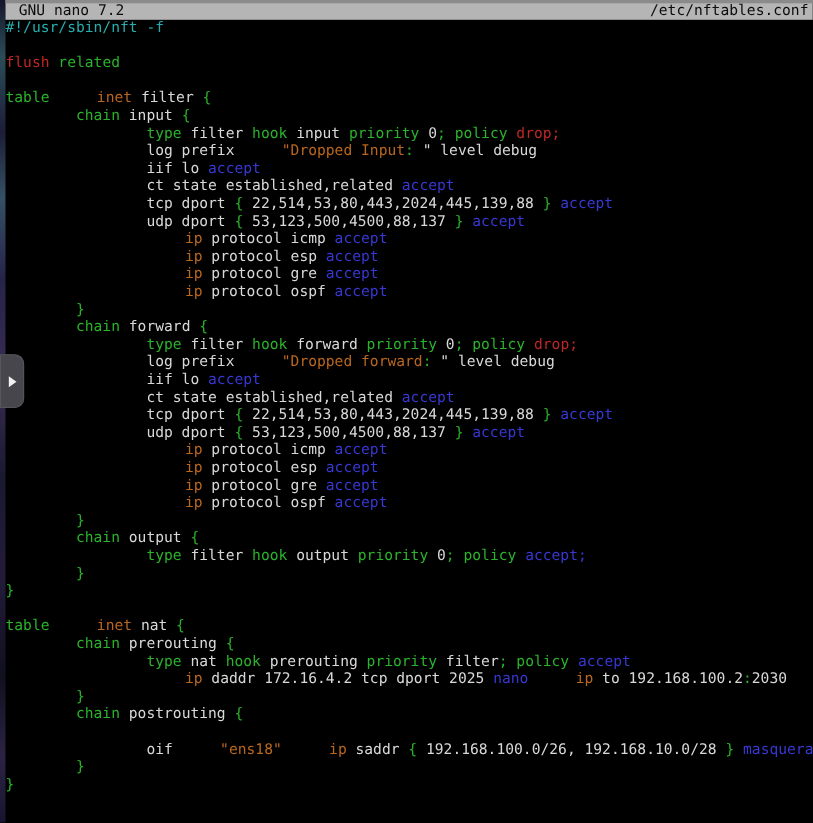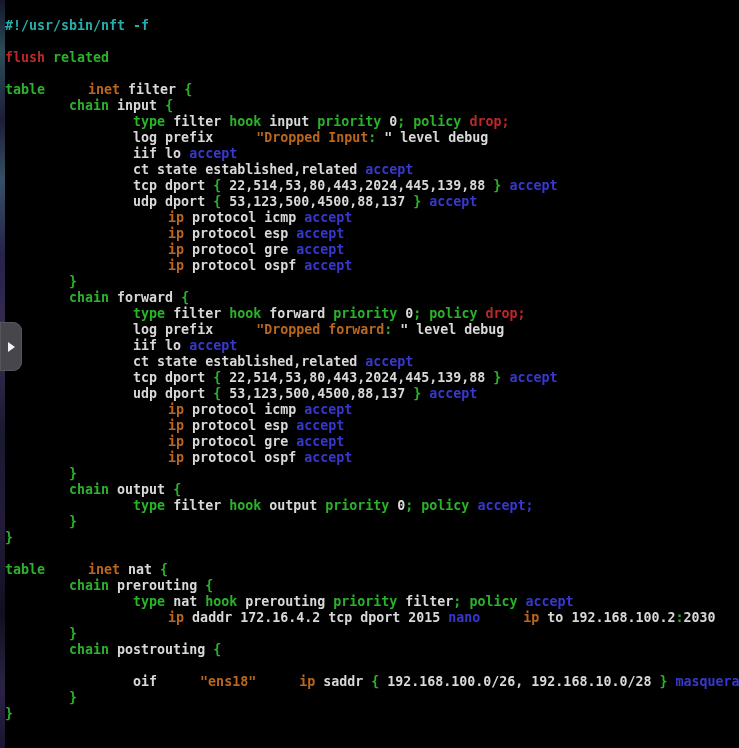--- a/index.html
+++ b/index.html
@@ -22,21 +22,21 @@
     box-sizing:border-box;
     display:flex; justify-content:space-between; align-items:center;
     padding:0 4px 0 12px;
     color:var(--c-titlebar_text);
     font-size:13.3px; line-height:15px; white-space:pre;
   }
   .code {
     position:absolute; left:5px; top:18px; right:0; bottom:0;
     font-size:13.3px;
   }
-  .line { height:16px; line-height:16px; white-space:pre;font-weight:bold; }
+  .line { height:16px; line-height:16px; white-space:pre; }
   .tok-def    { color:var(--c-def); }
   .tok-green  { color:var(--c-green); }
   .tok-red    { color:var(--c-red);margin-top:19px; }
   .tok-orange { color:var(--c-orange);margin-left:35px; }
   .tok-blue   { color:var(--c-blue); }
   .tok-cyan   { color:var(--c-cyan); }
   .side-handle {
     position:absolute; left:0; top:322px; width:22px; height:49px;
     background:#46464c; border-radius:0 9px 9px 0;
     box-shadow:inset 0 0 0 1px #55555c;
@@ -49,20 +49,24 @@
     border-left:7px solid #f2f2f2;
   }
 </style>
 </head>
 <body>
 
 <div class="screen">
 
   <div class="desktop-strip"></div>
 
+  <div class="titlebar">
+    <span>GNU nano 7.2</span>
+    <span>/etc/nftables.conf</span>
+  </div>
 
   <div class="code">
       <div class="line"><span class="tok-cyan">#!/usr/sbin/nft -f</span></div>
       <div class="line"></div>
       <div class="line"><span class="tok-red">flush</span><span class="tok-def"> </span><span class="tok-green">related</span></div>
       <div class="line"></div>
       <div class="line"><span class="tok-green">table</span><span class="tok-def"> </span><span class="tok-orange">inet</span><span class="tok-def"> filter </span><span class="tok-green">{</span></div>
       <div class="line"><span class="tok-def">        </span><span class="tok-green">chain</span><span class="tok-def"> input </span><span class="tok-green">{</span></div>
       <div class="line"><span class="tok-def">                </span><span class="tok-green">type</span><span class="tok-def"> filter </span><span class="tok-green">hook</span><span class="tok-def"> input </span><span class="tok-green">priority</span><span class="tok-def"> 0</span><span class="tok-green">;</span><span class="tok-def"> </span><span class="tok-green">policy</span><span class="tok-def"> </span><span class="tok-red">drop;</span></div>
       <div class="line"><span class="tok-def">                log prefix </span><span class="tok-orange">"Dropped Input</span><span class="tok-green">:</span><span class="tok-def"> " level debug</span></div>
@@ -88,21 +92,21 @@
       <div class="line"><span class="tok-def">                </span><span class="tok-orange">ip</span><span class="tok-def"> protocol ospf </span><span class="tok-blue">accept</span></div>
       <div class="line"><span class="tok-def">        </span><span class="tok-green">}</span></div>
       <div class="line"><span class="tok-def">        </span><span class="tok-green">chain</span><span class="tok-def"> output </span><span class="tok-green">{</span></div>
       <div class="line"><span class="tok-def">                </span><span class="tok-green">type</span><span class="tok-def"> filter </span><span class="tok-green">hook</span><span class="tok-def"> output </span><span class="tok-green">priority</span><span class="tok-def"> 0</span><span class="tok-green">;</span><span class="tok-def"> </span><span class="tok-green">policy</span><span class="tok-def"> </span><span class="tok-blue">accept;</span></div>
       <div class="line"><span class="tok-def">        </span><span class="tok-green">}</span></div>
       <div class="line"><span class="tok-green">}</span></div>
       <div class="line"></div>
       <div class="line"><span class="tok-green">table</span><span class="tok-def"> </span><span class="tok-orange">inet</span><span class="tok-def"> nat </span><span class="tok-green">{</span></div>
       <div class="line"><span class="tok-def">        </span><span class="tok-green">chain</span><span class="tok-def"> prerouting </span><span class="tok-green">{</span></div>
       <div class="line"><span class="tok-def">                </span><span class="tok-green">type</span><span class="tok-def"> nat </span><span class="tok-green">hook</span><span class="tok-def"> prerouting </span><span class="tok-green">priority</span><span class="tok-def"> filter</span><span class="tok-green">;</span><span class="tok-def"> </span><span class="tok-green">policy</span><span class="tok-def"> </span><span class="tok-blue">accept</span></div>
-      <div class="line"><span class="tok-def">                </span><span class="tok-orange">ip</span><span class="tok-def"> daddr 172.16.4.2 tcp dport 2015 </span><span class="tok-blue">nano</span><span class="tok-def"> </span><span class="tok-orange">ip</span><span class="tok-def"> to 192.168.100.2</span><span class="tok-green">:</span><span class="tok-def">2030</span></div>
+      <div class="line"><span class="tok-def">                </span><span class="tok-orange">ip</span><span class="tok-def"> daddr 172.16.4.2 tcp dport 2025 </span><span class="tok-blue">nano</span><span class="tok-def"> </span><span class="tok-orange">ip</span><span class="tok-def"> to 192.168.100.2</span><span class="tok-green">:</span><span class="tok-def">2030</span></div>
       <div class="line"><span class="tok-def">        </span><span class="tok-green">}</span></div>
       <div class="line"><span class="tok-def">        </span><span class="tok-green">chain</span><span class="tok-def"> postrouting </span><span class="tok-green">{</span></div>
       <div class="line"></div>
       <div class="line"><span class="tok-def">                oif </span><span class="tok-orange">"ens18"</span><span class="tok-def"> </span><span class="tok-orange">ip</span><span class="tok-def"> saddr </span><span class="tok-green">{</span><span class="tok-def"> 192.168.100.0/26, 192.168.10.0/28 </span><span class="tok-green">}</span><span class="tok-def"> </span><span class="tok-blue">masquerade</span></div>
       <div class="line"><span class="tok-def">        </span><span class="tok-green">}</span></div>
       <div class="line"><span class="tok-green">}</span></div>
     </div>
 
   <div class="side-handle">
     <span class="tri"></span>

